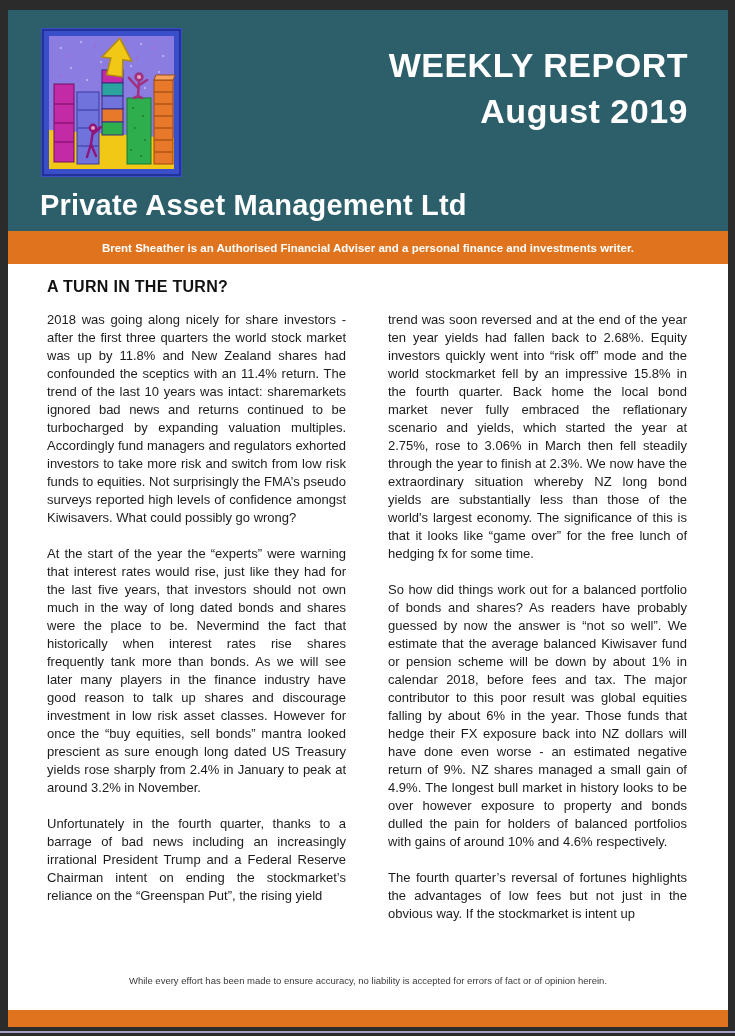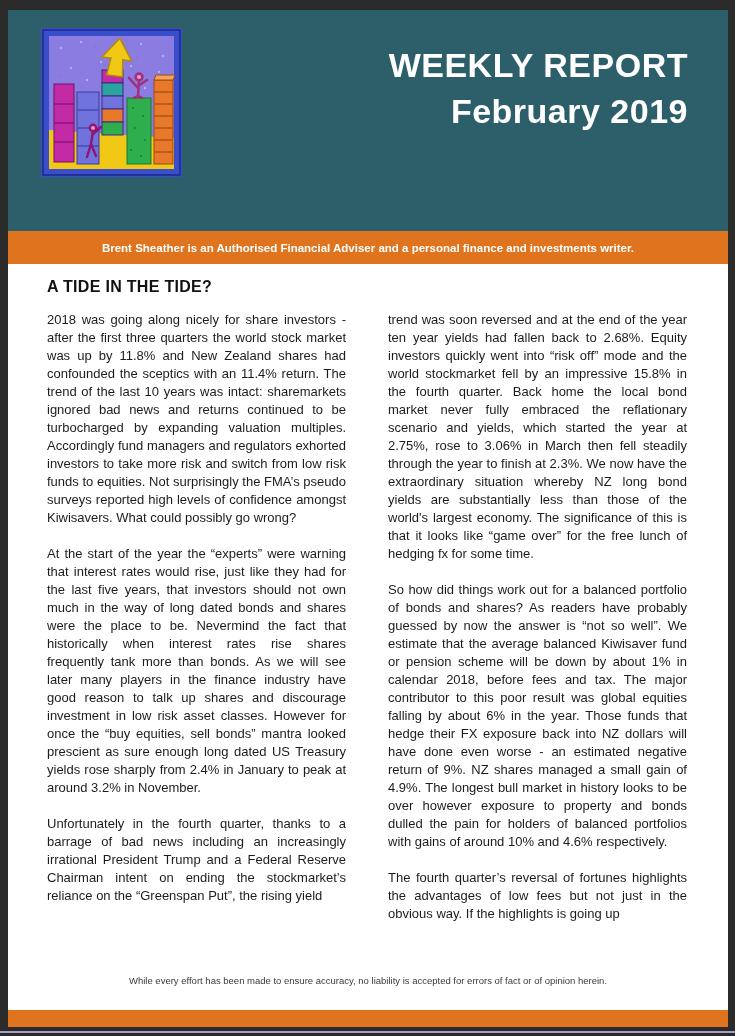--- a/index.html
+++ b/index.html
@@ -165,38 +165,39 @@
             <polygon points="76,10 91,31 82,31 84,48 68,48 70,31 61,31" fill="#f2c816" stroke="#b08a10" stroke-width="1.5"></polygon>
           </g>
 
           <rect x="113" y="52" width="19" height="84" fill="#e8792a" stroke="#9c4a12" stroke-width="1"></rect>
           <path d="M113,64h19 M113,76h19 M113,88h19 M113,100h19 M113,112h19 M113,124h19" stroke="#b05415" stroke-width="1.5" fill="none"></path>
           <polygon points="113,52 132,52 134,47 115,47" fill="#f5a35c" stroke="#9c4a12" stroke-width="1"></polygon>
         </svg>
       </div>
       <div class="masthead-title">
         <div>WEEKLY REPORT</div>
-        <div>February 2019</div>
+        <div>August 2019</div>
       </div>
+      <div class="company">Private Asset Management Ltd</div>
     </header>
 
     <div class="banner">Brent Sheather is an Authorised Financial Adviser and a personal finance and investments writer.</div>
 
     <main class="content">
-      <h1>A TIDE IN THE TIDE?</h1>
+      <h1>A TURN IN THE TURN?</h1>
       <div class="cols">
         <div class="col">
             <p class="para">2018 was going along nicely for share investors - after the first three quarters the world stock market was up by 11.8% and New Zealand shares had confounded the sceptics with an 11.4% return. The trend of the last 10 years was intact: sharemarkets ignored bad news and returns continued to be turbocharged by expanding valuation multiples. Accordingly fund managers and regulators exhorted investors to take more risk and switch from low risk funds to equities. Not surprisingly the FMA’s pseudo surveys reported high levels of confidence amongst Kiwisavers.  What could possibly go wrong?</p>
             <p class="para">At the start of the year the “experts” were warning that interest rates would rise, just like they had for the last five years, that investors should not own much in the way of long dated bonds and shares were the place to be. Nevermind the fact that historically when interest rates rise shares frequently tank more than bonds. As we will see later many players in the finance industry have good reason to talk up shares and discourage investment in low risk asset classes. However for once the “buy equities, sell bonds” mantra looked prescient as sure enough long dated US Treasury yields rose sharply from 2.4% in January to peak at around 3.2% in November.</p>
             <p class="para">Unfortunately in the fourth quarter, thanks to a barrage of bad news including an increasingly irrational President Trump and a Federal Reserve Chairman intent on ending the stockmarket’s reliance on the “Greenspan Put”, the rising yield</p>
           </div>
         <div class="col">
             <p class="para">trend was soon reversed and at the end of the year ten year yields had fallen back to 2.68%. Equity investors quickly went into “risk off” mode and the world stockmarket fell by an impressive 15.8% in the fourth quarter. Back home the local bond market never fully embraced the reflationary scenario and yields, which started the year at 2.75%, rose to 3.06% in March then fell steadily through the year to finish at 2.3%. We now have the extraordinary situation whereby NZ long bond yields are substantially less than those of the world's largest economy. The significance of this is that it looks like “game over” for the free lunch of hedging fx for some time.</p>
             <p class="para">So how did things work out for a balanced portfolio of bonds and shares? As readers have probably guessed by now the answer is “not so well”. We estimate that the average balanced Kiwisaver fund or pension scheme will be down by about 1% in calendar 2018, before fees and tax. The major contributor to this poor result was global equities falling by about 6% in the year. Those funds that hedge their FX exposure back into NZ dollars will have done even worse - an estimated negative return of 9%. NZ shares managed a small gain of 4.9%. The longest bull market in history looks to be over however exposure to property and bonds dulled the pain for holders of balanced portfolios with gains of around 10% and 4.6% respectively.</p>
-            <p class="para">The fourth quarter’s reversal of fortunes highlights the advantages of low fees but not just in the obvious way. If the highlights is going up</p>
+            <p class="para">The fourth quarter’s reversal of fortunes highlights the advantages of low fees but not just in the obvious way. If the stockmarket is intent up</p>
           </div>
       </div>
     </main>
 
     <div class="disclaimer">While every effort has been made to ensure accuracy, no liability is accepted for errors of fact or of opinion herein.</div>
     <div class="footer-band"></div>
   </div>
 
   <div class="bottom-strip">
     <div class="lavender-line"></div>

